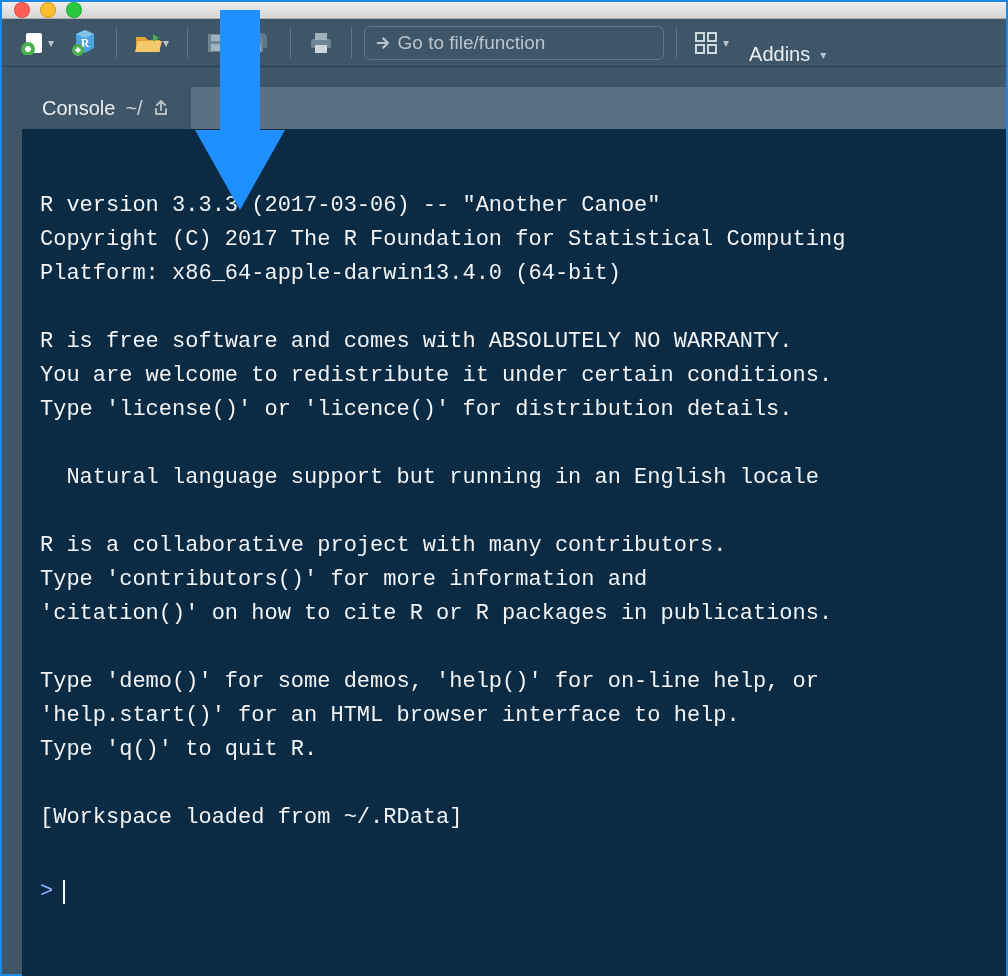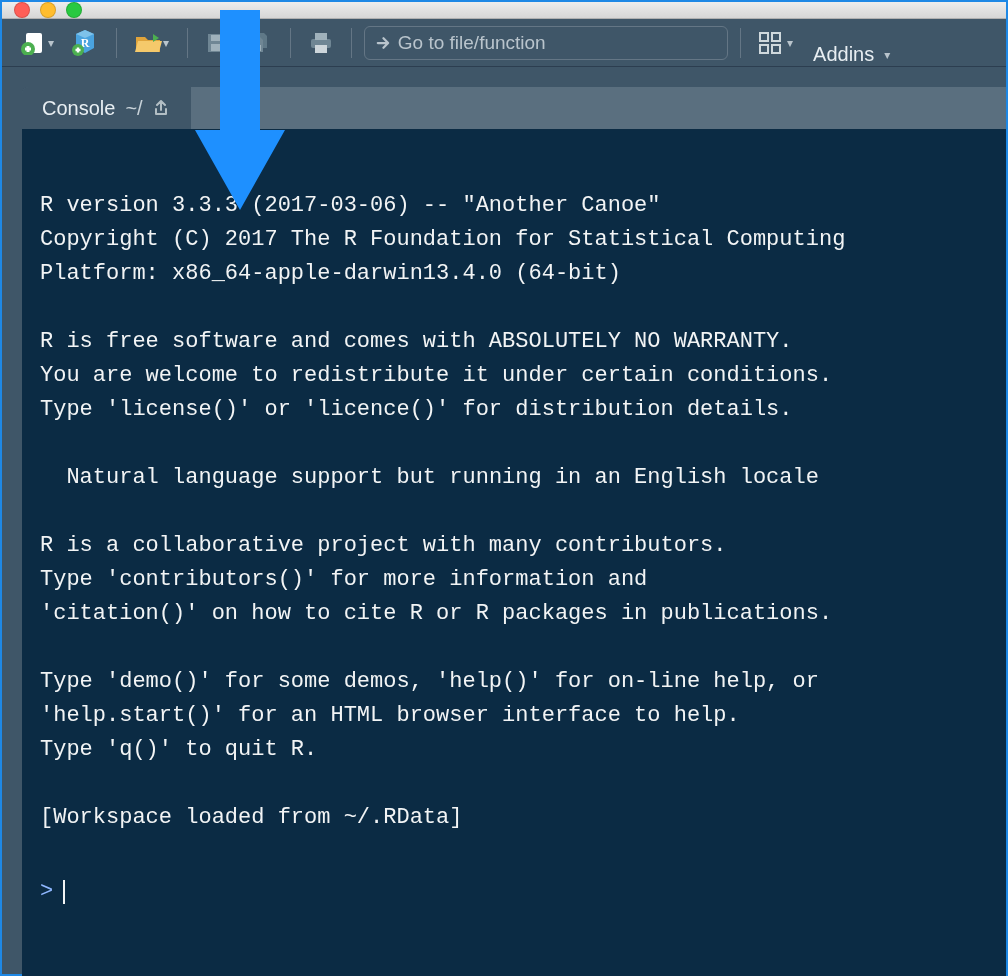--- a/index.html
+++ b/index.html
@@ -68,21 +68,21 @@
     background: #647685;
     margin: 0 6px;
   }
   .goto {
     display: flex;
     align-items: center;
     height: 34px;
     border: 1px solid #647685;
     border-radius: 6px;
     padding: 0 14px 0 10px;
-    width: 364px;
+    width: 300px;
     color: #b9c4cc;
     gap: 2px;
   }
   .goto input {
     background: transparent;
     border: none;
     color: #cfd8dc;
     font-size: 19px;
     outline: none;
     width: 100%;

